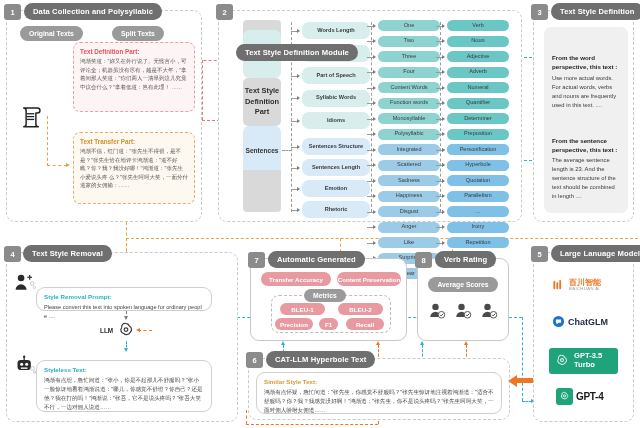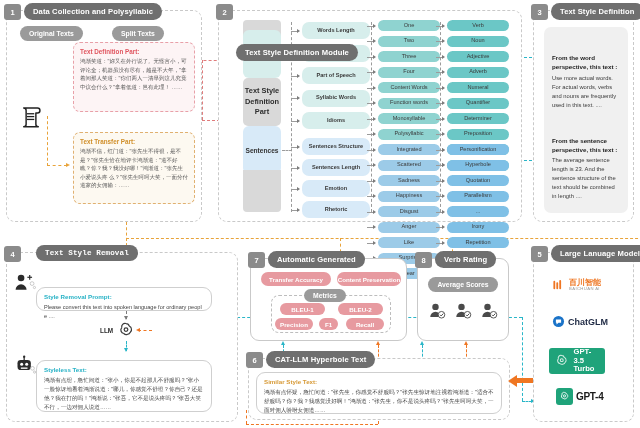--- a/index.html
+++ b/index.html
@@ -321,21 +321,21 @@
 <div class="ptitle" style="left:551px;top:3px;">Text Style Definition</div>
 <div class="greybox" style="left:544px;top:27px;width:84px;height:186px;padding:8px;">
   <div class="gb-h" style="margin-top:18px;">From the word perspective, this text :</div>
   <div class="gb-p" style="margin-top:2px;">Use more actual words. For actual words, verbs and nouns are frequently used in this text. ....</div>
   <div class="gb-h" style="margin-top:26px;">From the sentence perspective, this text :</div>
   <div class="gb-p" style="margin-top:2px;">The average sentence length is 23. And the sentence structure of the text should be combined in length ....</div>
 </div>
 
 <div class="panel dashed" style="left:6px;top:252px;width:232px;height:170px;"></div>
 <div class="badge" style="left:4px;top:246px;">4</div>
-<div class="ptitle" style="left:36px;top:245px;font-family:Liberation Mono, monospace;">Text Style Removal</div>
+<div class="ptitle" style="left:23px;top:245px;">Text Style Removal</div>
 
 <div style="position:absolute;left:14px;top:273px;width:22px;height:18px;">
   <svg viewBox="0 0 28 22" width="22" height="18">
     <circle cx="9" cy="6" r="4.2" fill="#2b2b2b"></circle>
     <path d="M2 21 a7 7 0 0 1 14 0 z" fill="#2b2b2b"></path>
     <line x1="17" y1="5" x2="23" y2="5" stroke="#2b2b2b" stroke-width="1.5"></line>
     <line x1="20" y1="2" x2="20" y2="8" stroke="#2b2b2b" stroke-width="1.5"></line>
     <circle cx="23" cy="13" r="2.4" fill="none" stroke="#bdbdbd" stroke-width="1"></circle>
     <circle cx="26" cy="18" r="1.4" fill="none" stroke="#bdbdbd" stroke-width="1"></circle>
   </svg>
@@ -444,21 +444,21 @@
 </div>
 
 <div class="logo-row" style="left:552px;top:315px;">
   <svg width="13" height="13" viewBox="0 0 20 20">
     <circle cx="10" cy="10" r="8.5" fill="#1a73c8"></circle>
     <path d="M6 7 h8 v5 h-4 l-3 2.5 v-2.5 h-1 z" fill="#fff"></path>
   </svg>
   <span style="font-size:9px;font-weight:bold;color:#1f2a44;">ChatGLM</span>
 </div>
 
-<div style="position:absolute;left:549px;top:348px;width:56px;height:26px;background:#1fa37a;border-radius:3px;display:flex;align-items:center;gap:3px;padding:0 4px;">
+<div style="position:absolute;left:549px;top:348px;width:69px;height:26px;background:#1fa37a;border-radius:3px;display:flex;align-items:center;gap:3px;padding:0 4px;">
   <svg width="18" height="18" viewBox="0 0 24 24">
     <g fill="none" stroke="#d8f0e6" stroke-width="1.4">
       <path d="M12 4.5 a3.6 3.6 0 0 1 3.5 2.8 M15.5 7.3 a3.6 3.6 0 0 1 2.4 2.8 M17.9 10.1 a3.6 3.6 0 0 1 -1.3 3.8 M16.6 13.9 a3.6 3.6 0 0 1 -3.2 2.4 M13.4 16.3 a3.6 3.6 0 0 1 -3.8 -0.9 M9.6 15.4 a3.6 3.6 0 0 1 -3 -2.4 M6.6 13 a3.6 3.6 0 0 1 0.8 -3.9 M7.4 9.1 a3.6 3.6 0 0 1 4.6 -4.6"></path>
       <circle cx="12" cy="10.8" r="2"></circle>
     </g>
   </svg>
   <div style="display:flex;flex-direction:column;line-height:1.15;">
     <span style="font-size:7.6px;font-weight:bold;color:#fff;">GPT-3.5</span>
     <span style="font-size:7.6px;font-weight:bold;color:#fff;">Turbo</span>
   </div>

